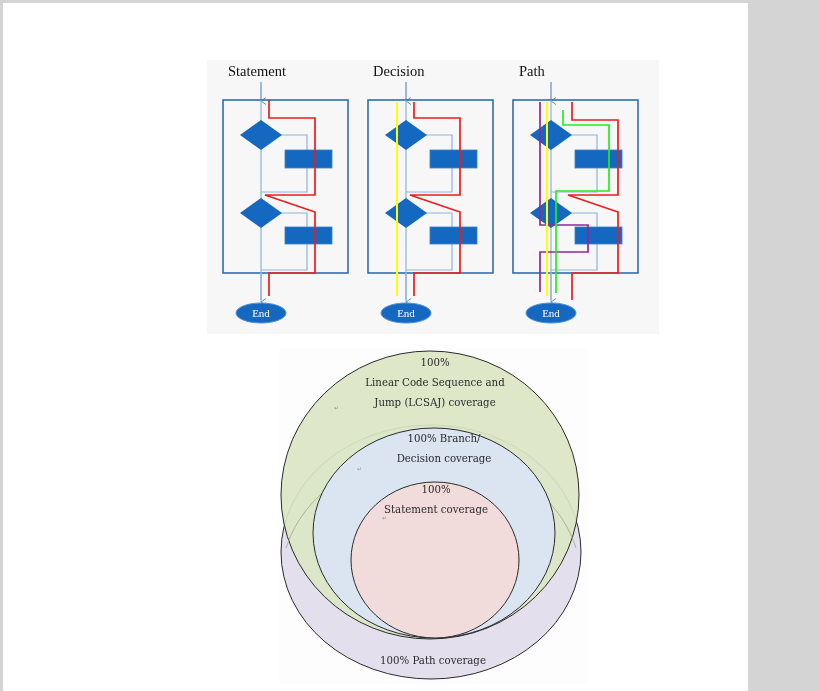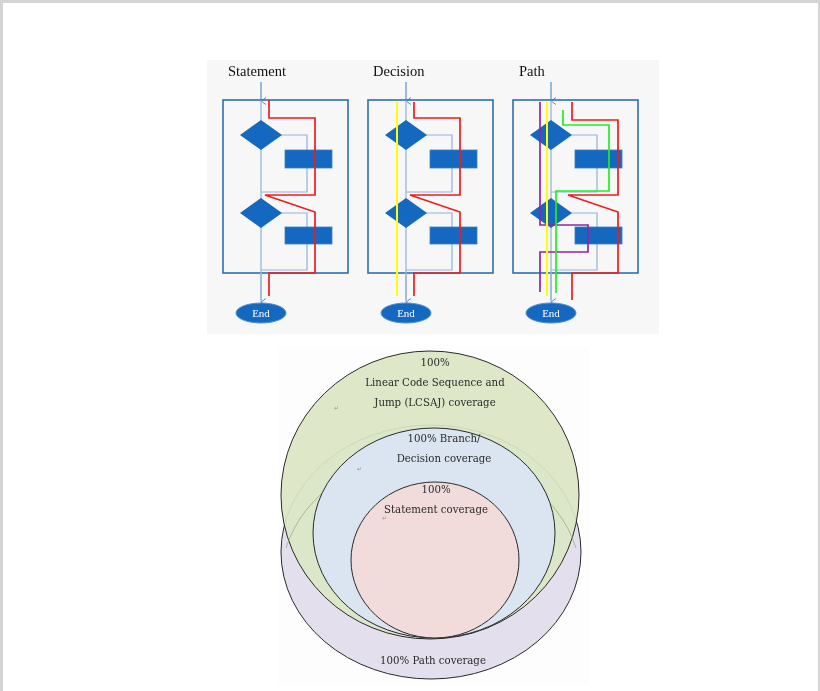--- a/index.html
+++ b/index.html
@@ -3,21 +3,21 @@
 <meta charset="utf-8">
 <style>
   html, body { margin: 0; padding: 0; }
   body {
     width: 820px; height: 691px; overflow: hidden;
     background: #d4d4d4;
     position: relative;
     font-family: "Liberation Serif", serif;
   }
   .page {
-    position: absolute; left: 3px; top: 3px; width: 815px; height: 688px;
+    position: absolute; left: 3px; top: 3px; width: 745px; height: 688px;
     background: #ffffff;
   }
   .fig-flow {
     position: absolute; left: 204px; top: 57px; width: 452px; height: 274px;
     background: #f7f7f8;
   }
   .fig-venn {
     position: absolute; left: 275px; top: 345px; width: 311px; height: 336px;
     background: #fdfdfd;
   }

